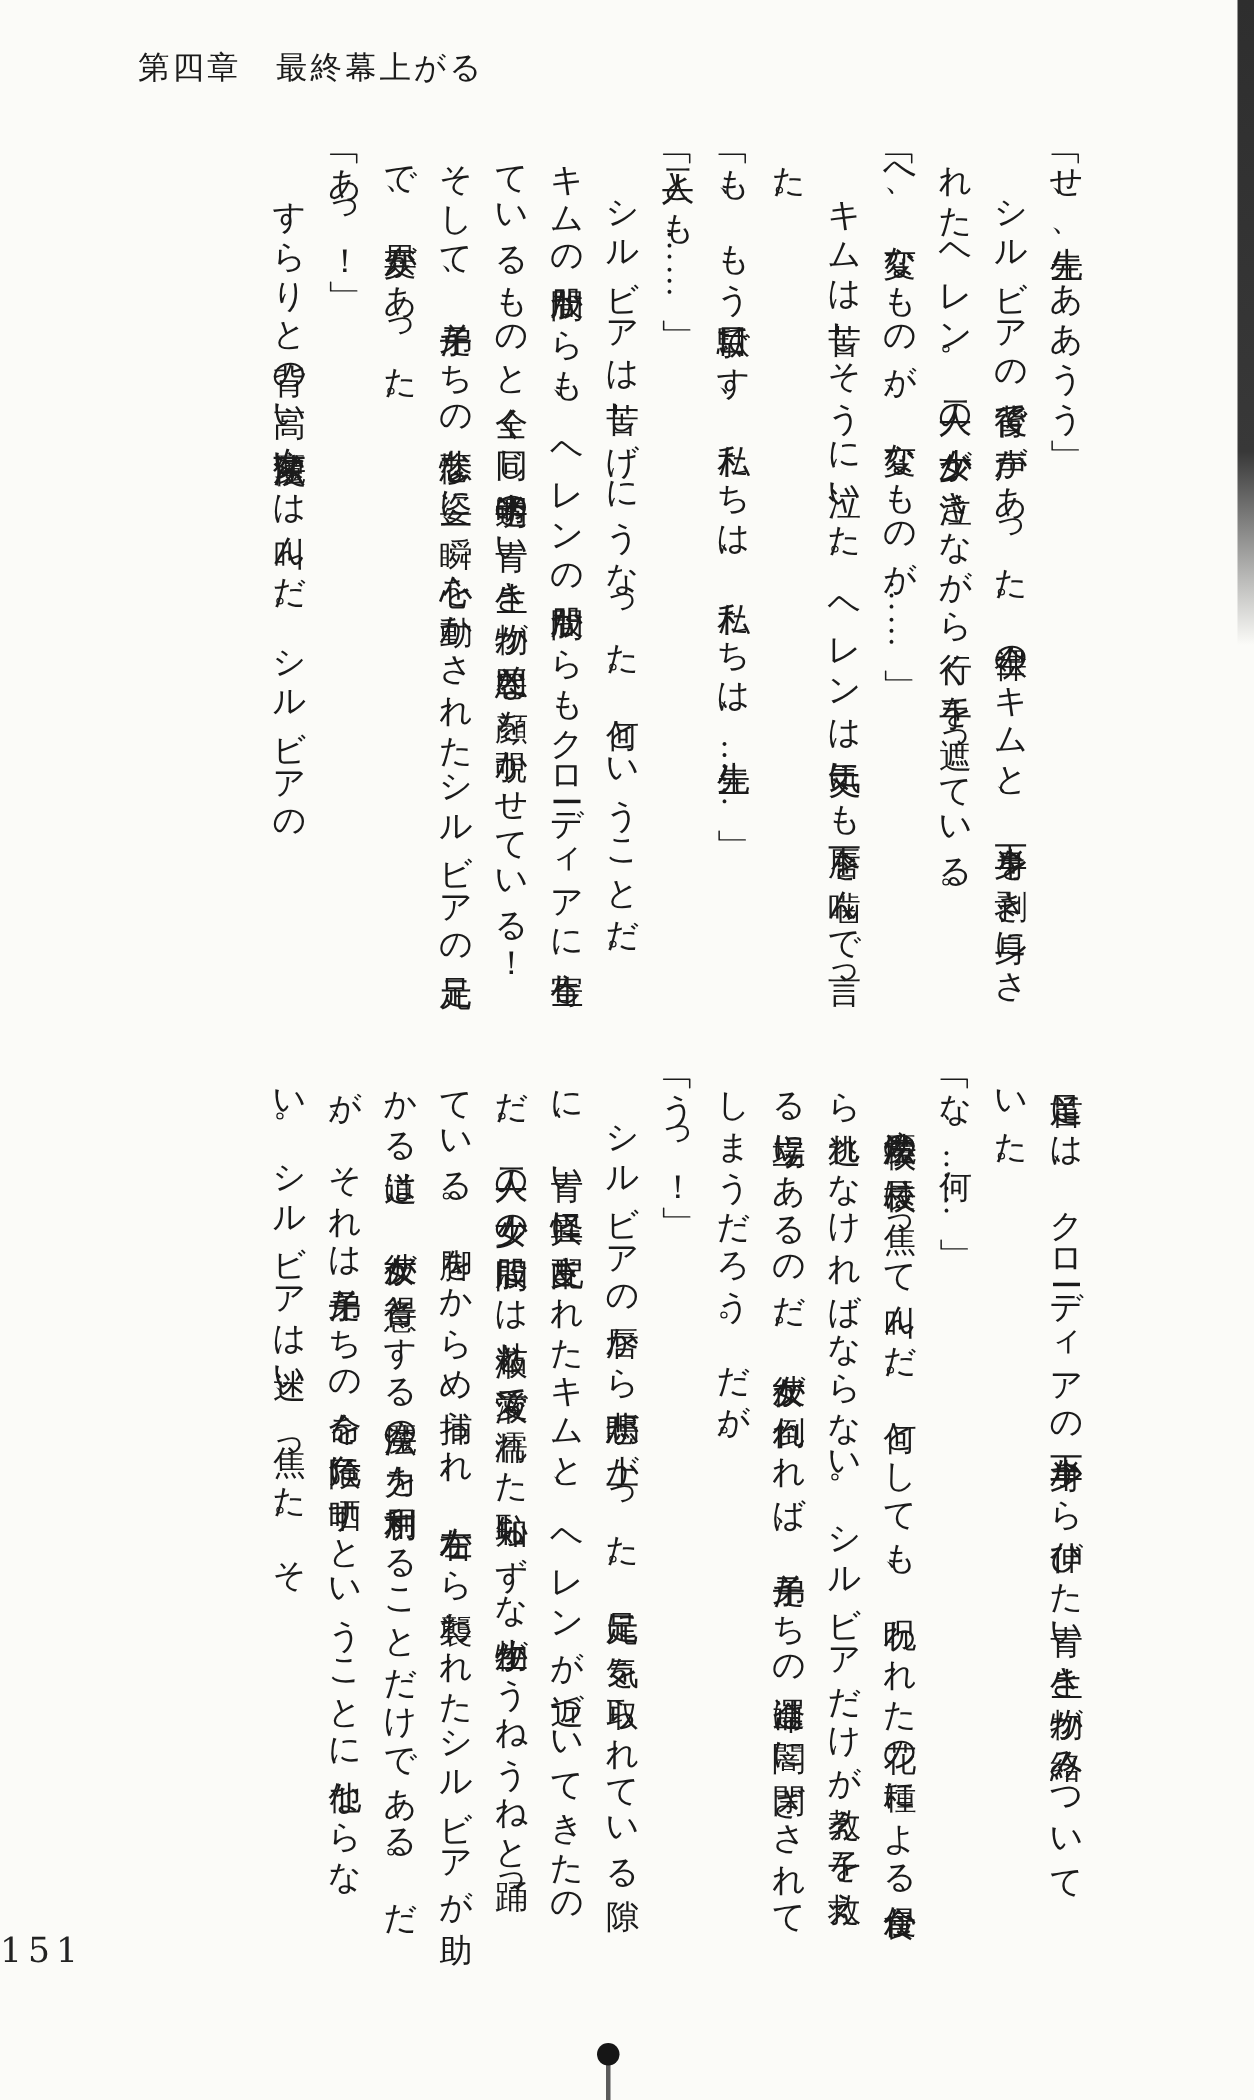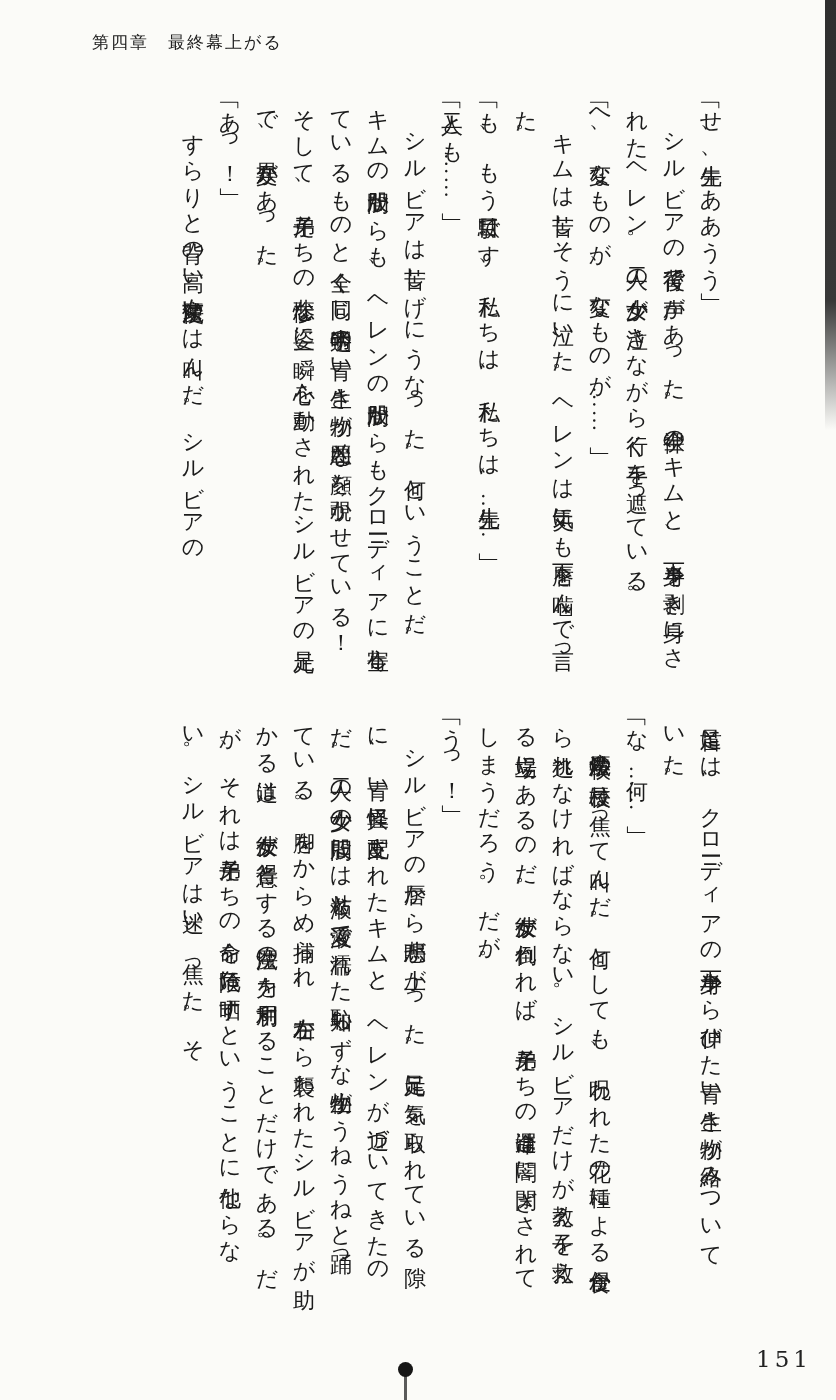--- a/index.html
+++ b/index.html
@@ -14,44 +14,44 @@
     position: relative;
     background: var(--paper);
     overflow: hidden;
     font-family: "Liberation Serif", "DejaVu Serif", serif;
     color: var(--ink);
   }
   .chapter-header {
     position: absolute;
     left: 92px;
     top: 31px;
-    font-size: 17px;
+    font-size: 21px;
     letter-spacing: 2px;
     white-space: pre;
   }
   .vblock {
     position: absolute;
     right: 106px;
     writing-mode: vertical-rl;
     -webkit-writing-mode: vertical-rl;
     text-orientation: mixed;
     font-size: 22px;
     letter-spacing: 1.5px;
     line-height: 37px;
     overflow: visible;
   }
   .vblock-top    { top: 95px;  height: 570px; width: 632px; }
   .vblock-bottom { top: 712px; height: 572px; width: 650px; }
   .para { margin: 0; }
   .page-number {
     position: absolute;
     left: 0;
-    top: 1346px;
+    top: 1288px;
     width: 812px;
-    text-align: right;
+    text-align: left;
     font-family: "DejaVu Serif", serif;
     font-size: 23px;
     letter-spacing: 4px;
     color: #222;
   }
   .binding-dot {
     position: absolute;
     left: 398px;
     top: 1362px;
     width: 15px;

